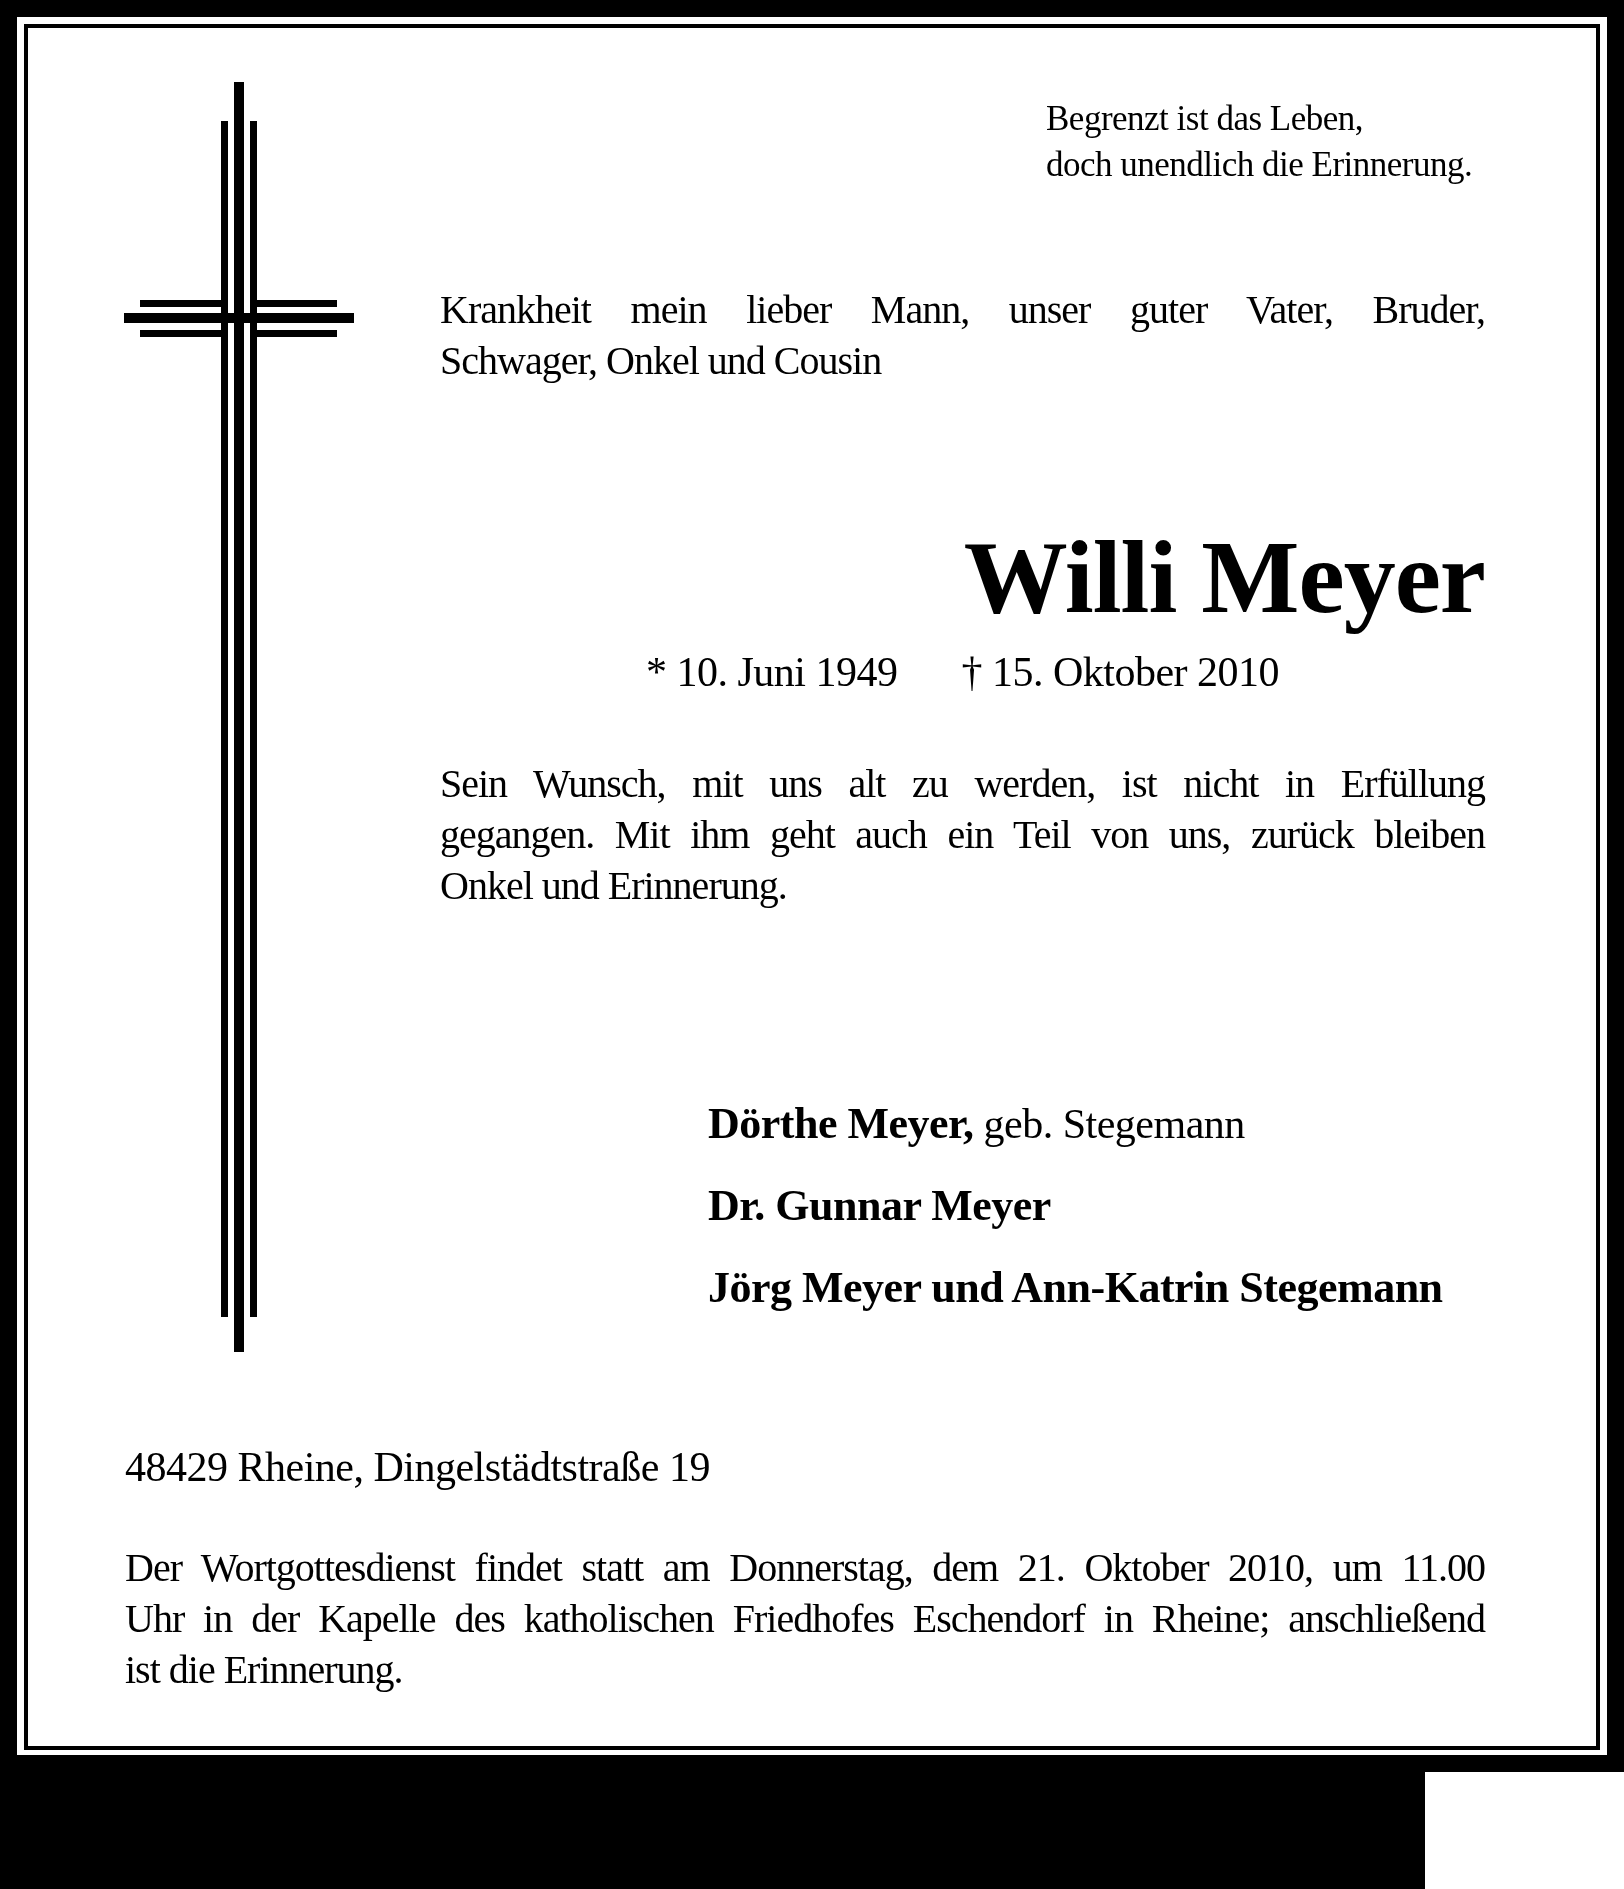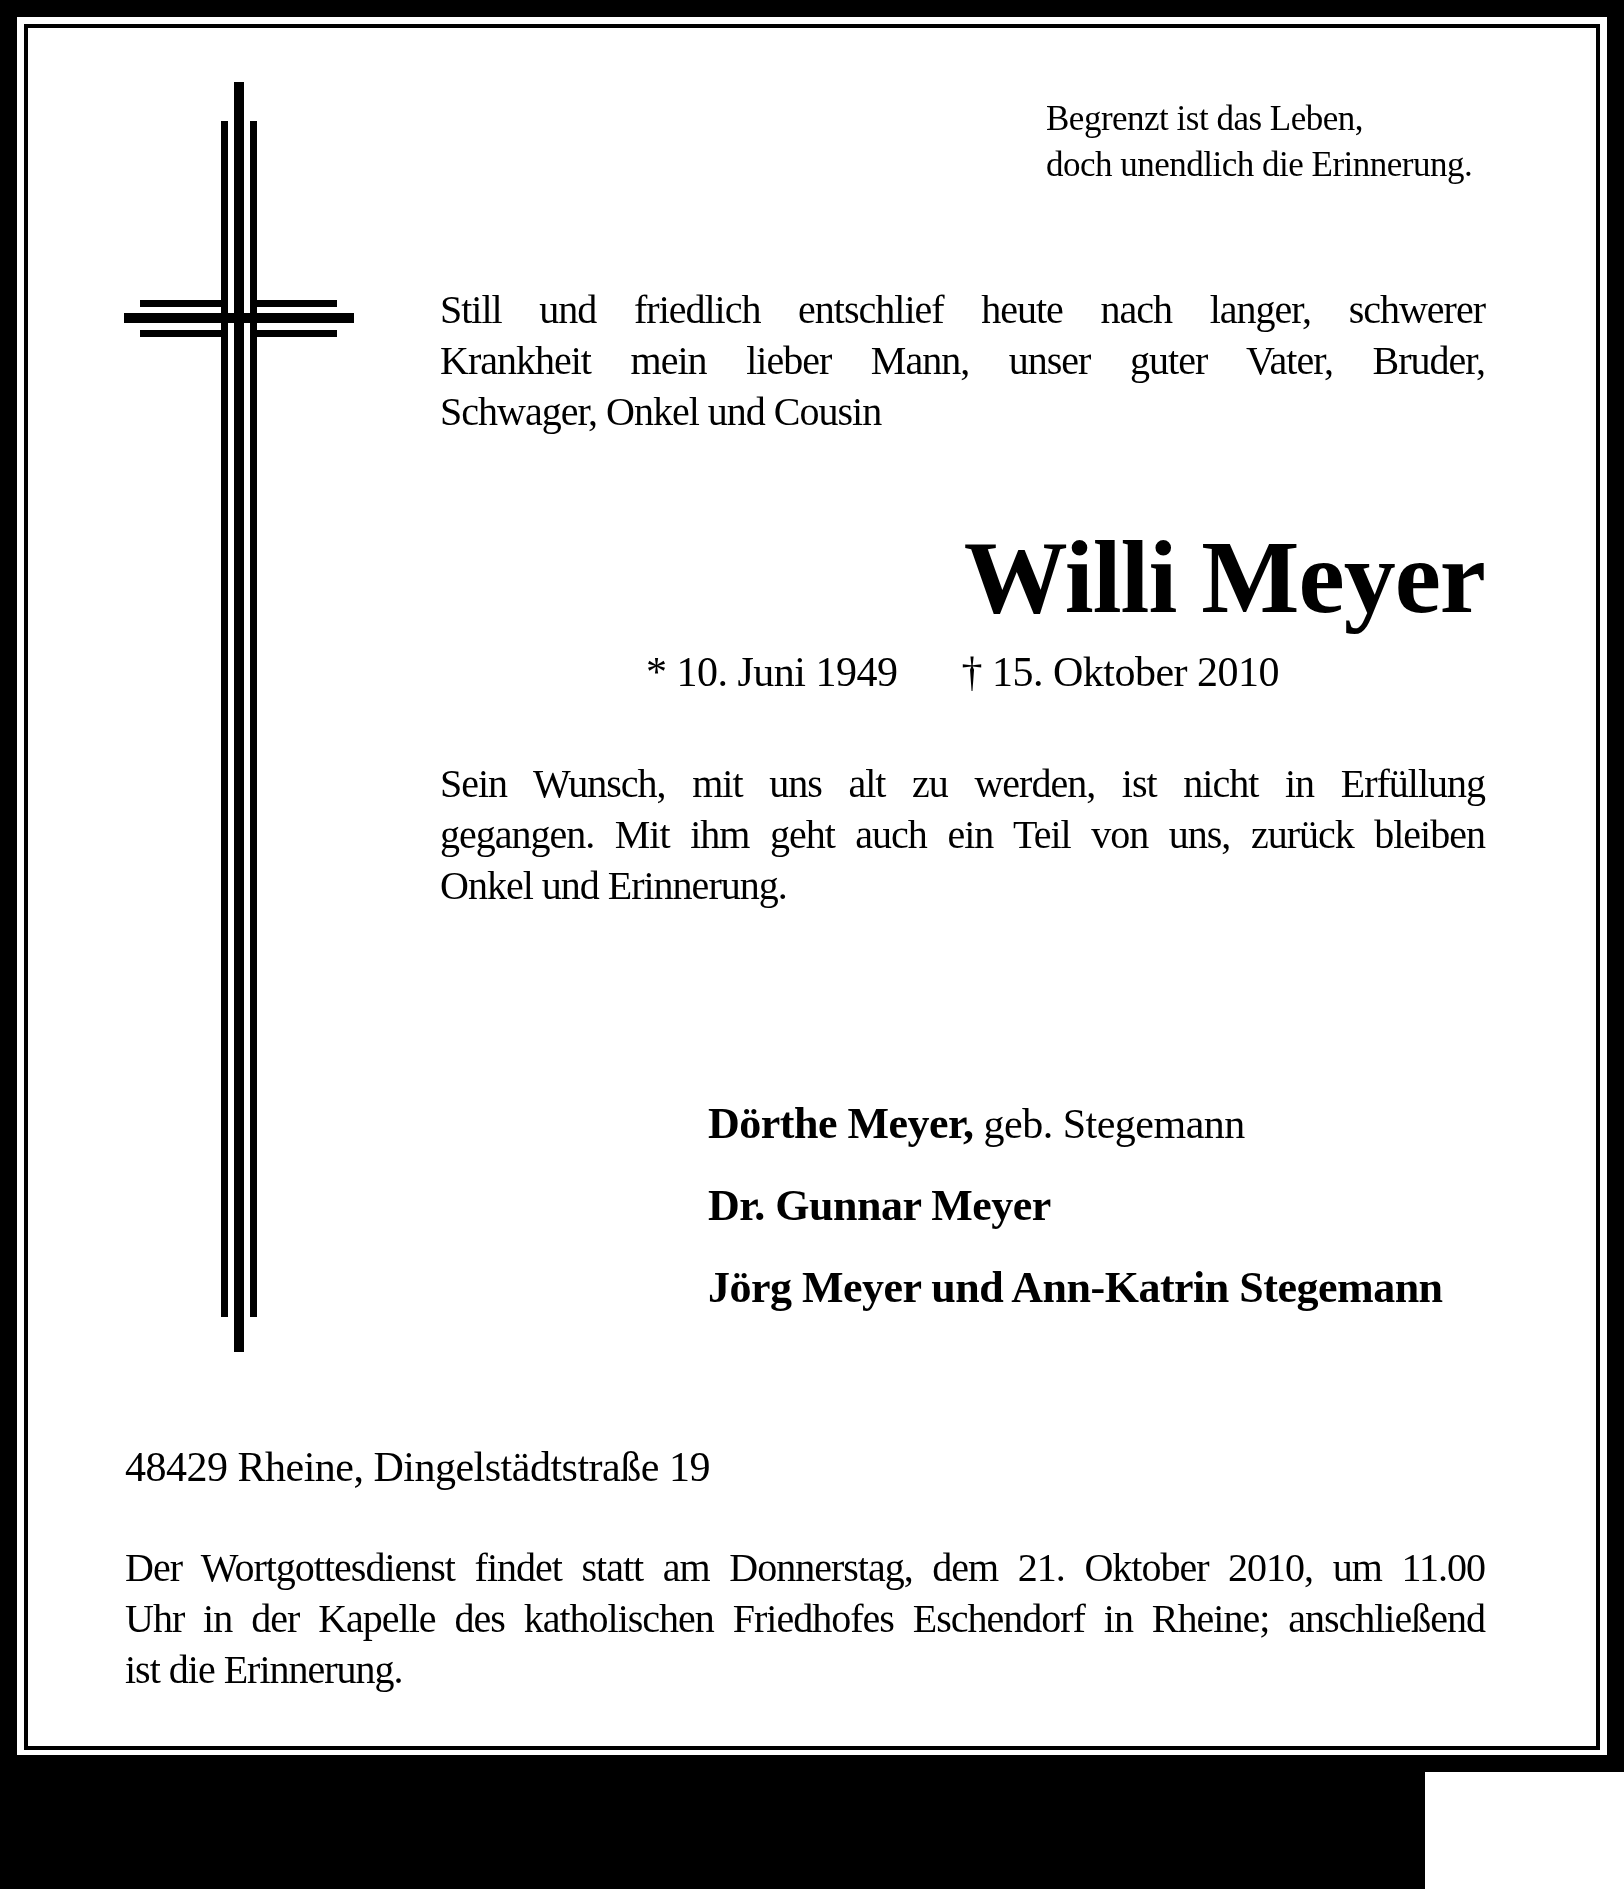--- a/index.html
+++ b/index.html
@@ -110,21 +110,20 @@
     <rect x="140" y="330" width="88" height="7" fill="#000"></rect>
     <rect x="250" y="330" width="87" height="7" fill="#000"></rect>
   </svg>
 
   <div class="abs epigraph">
     <div>Begrenzt ist das Leben,</div>
     <div>doch unendlich die Erinnerung.</div>
   </div>
 
   <div class="abs intro">
-    <div class="jline">Still und friedlich entschlief heute nach langer, schwerer</div>
     <div class="jline">Krankheit mein lieber Mann, unser guter Vater, Bruder,</div>
     <div class="jline-last">Schwager, Onkel und Cousin</div>
   </div>
 
   <div class="abs deceased-name">Willi Meyer</div>
 
   <div class="abs life-dates">
     <span>* 10. Juni 1949</span>
     <span>† 15. Oktober 2010</span>
   </div>

